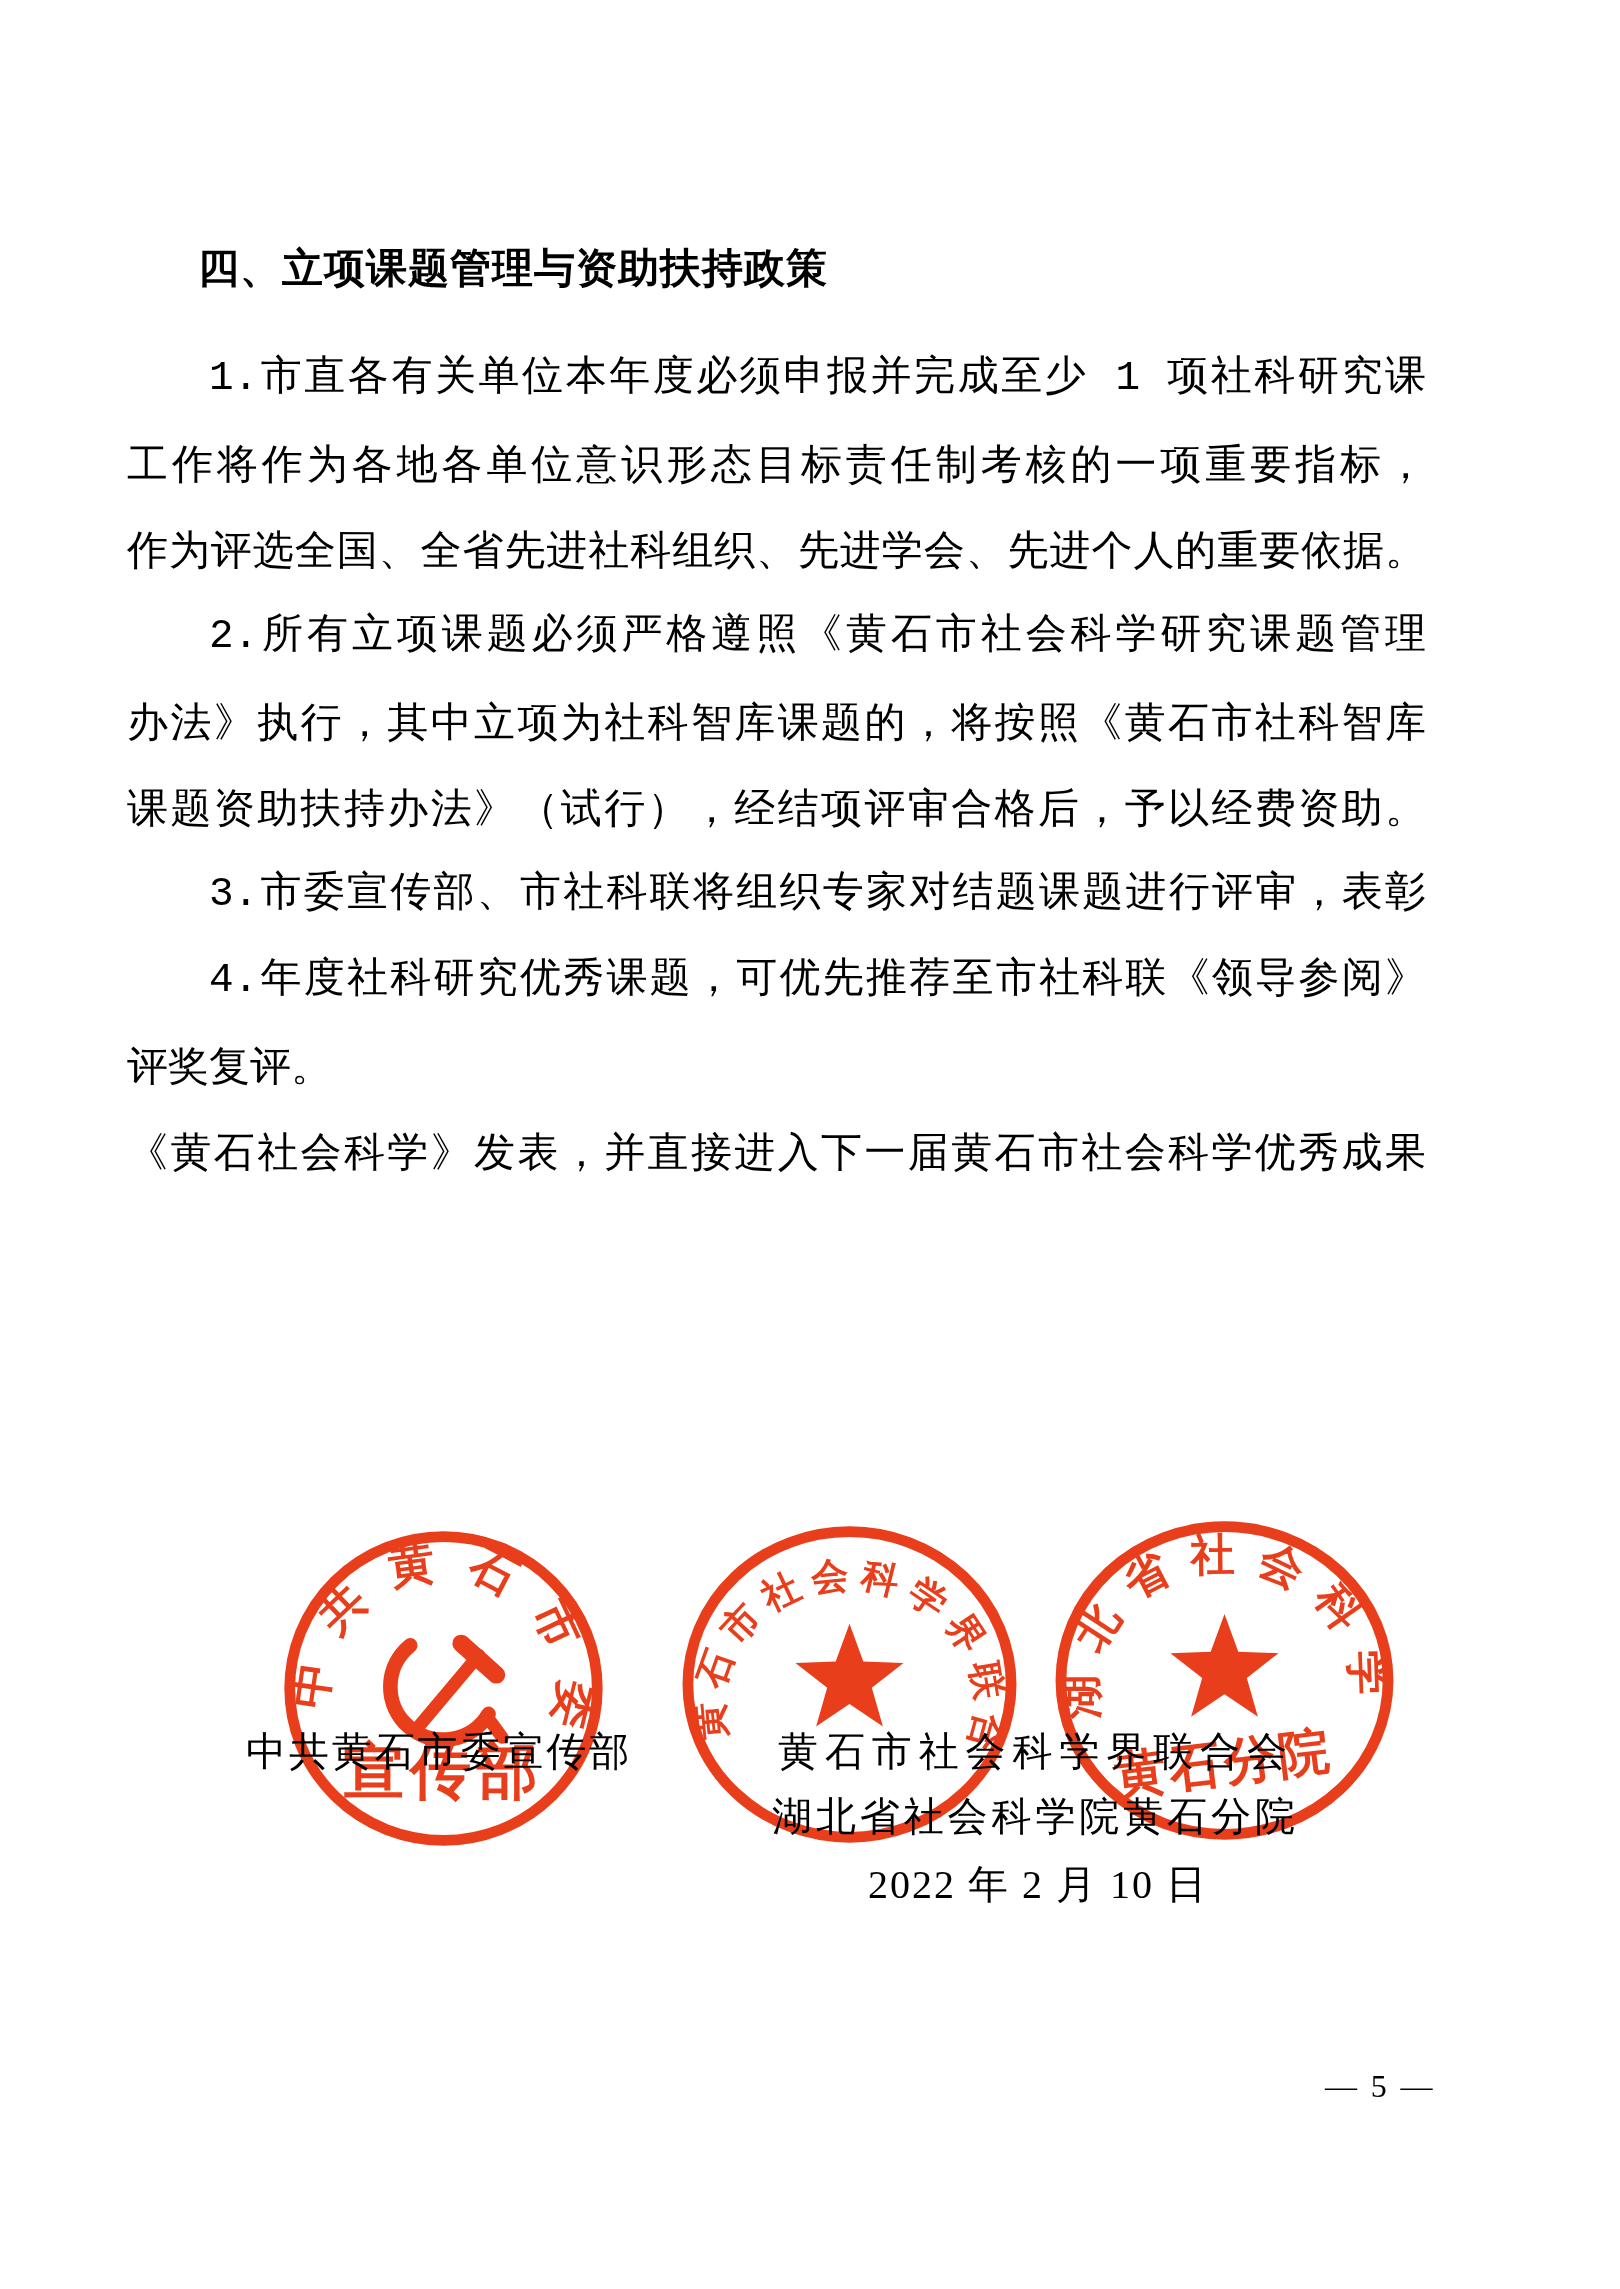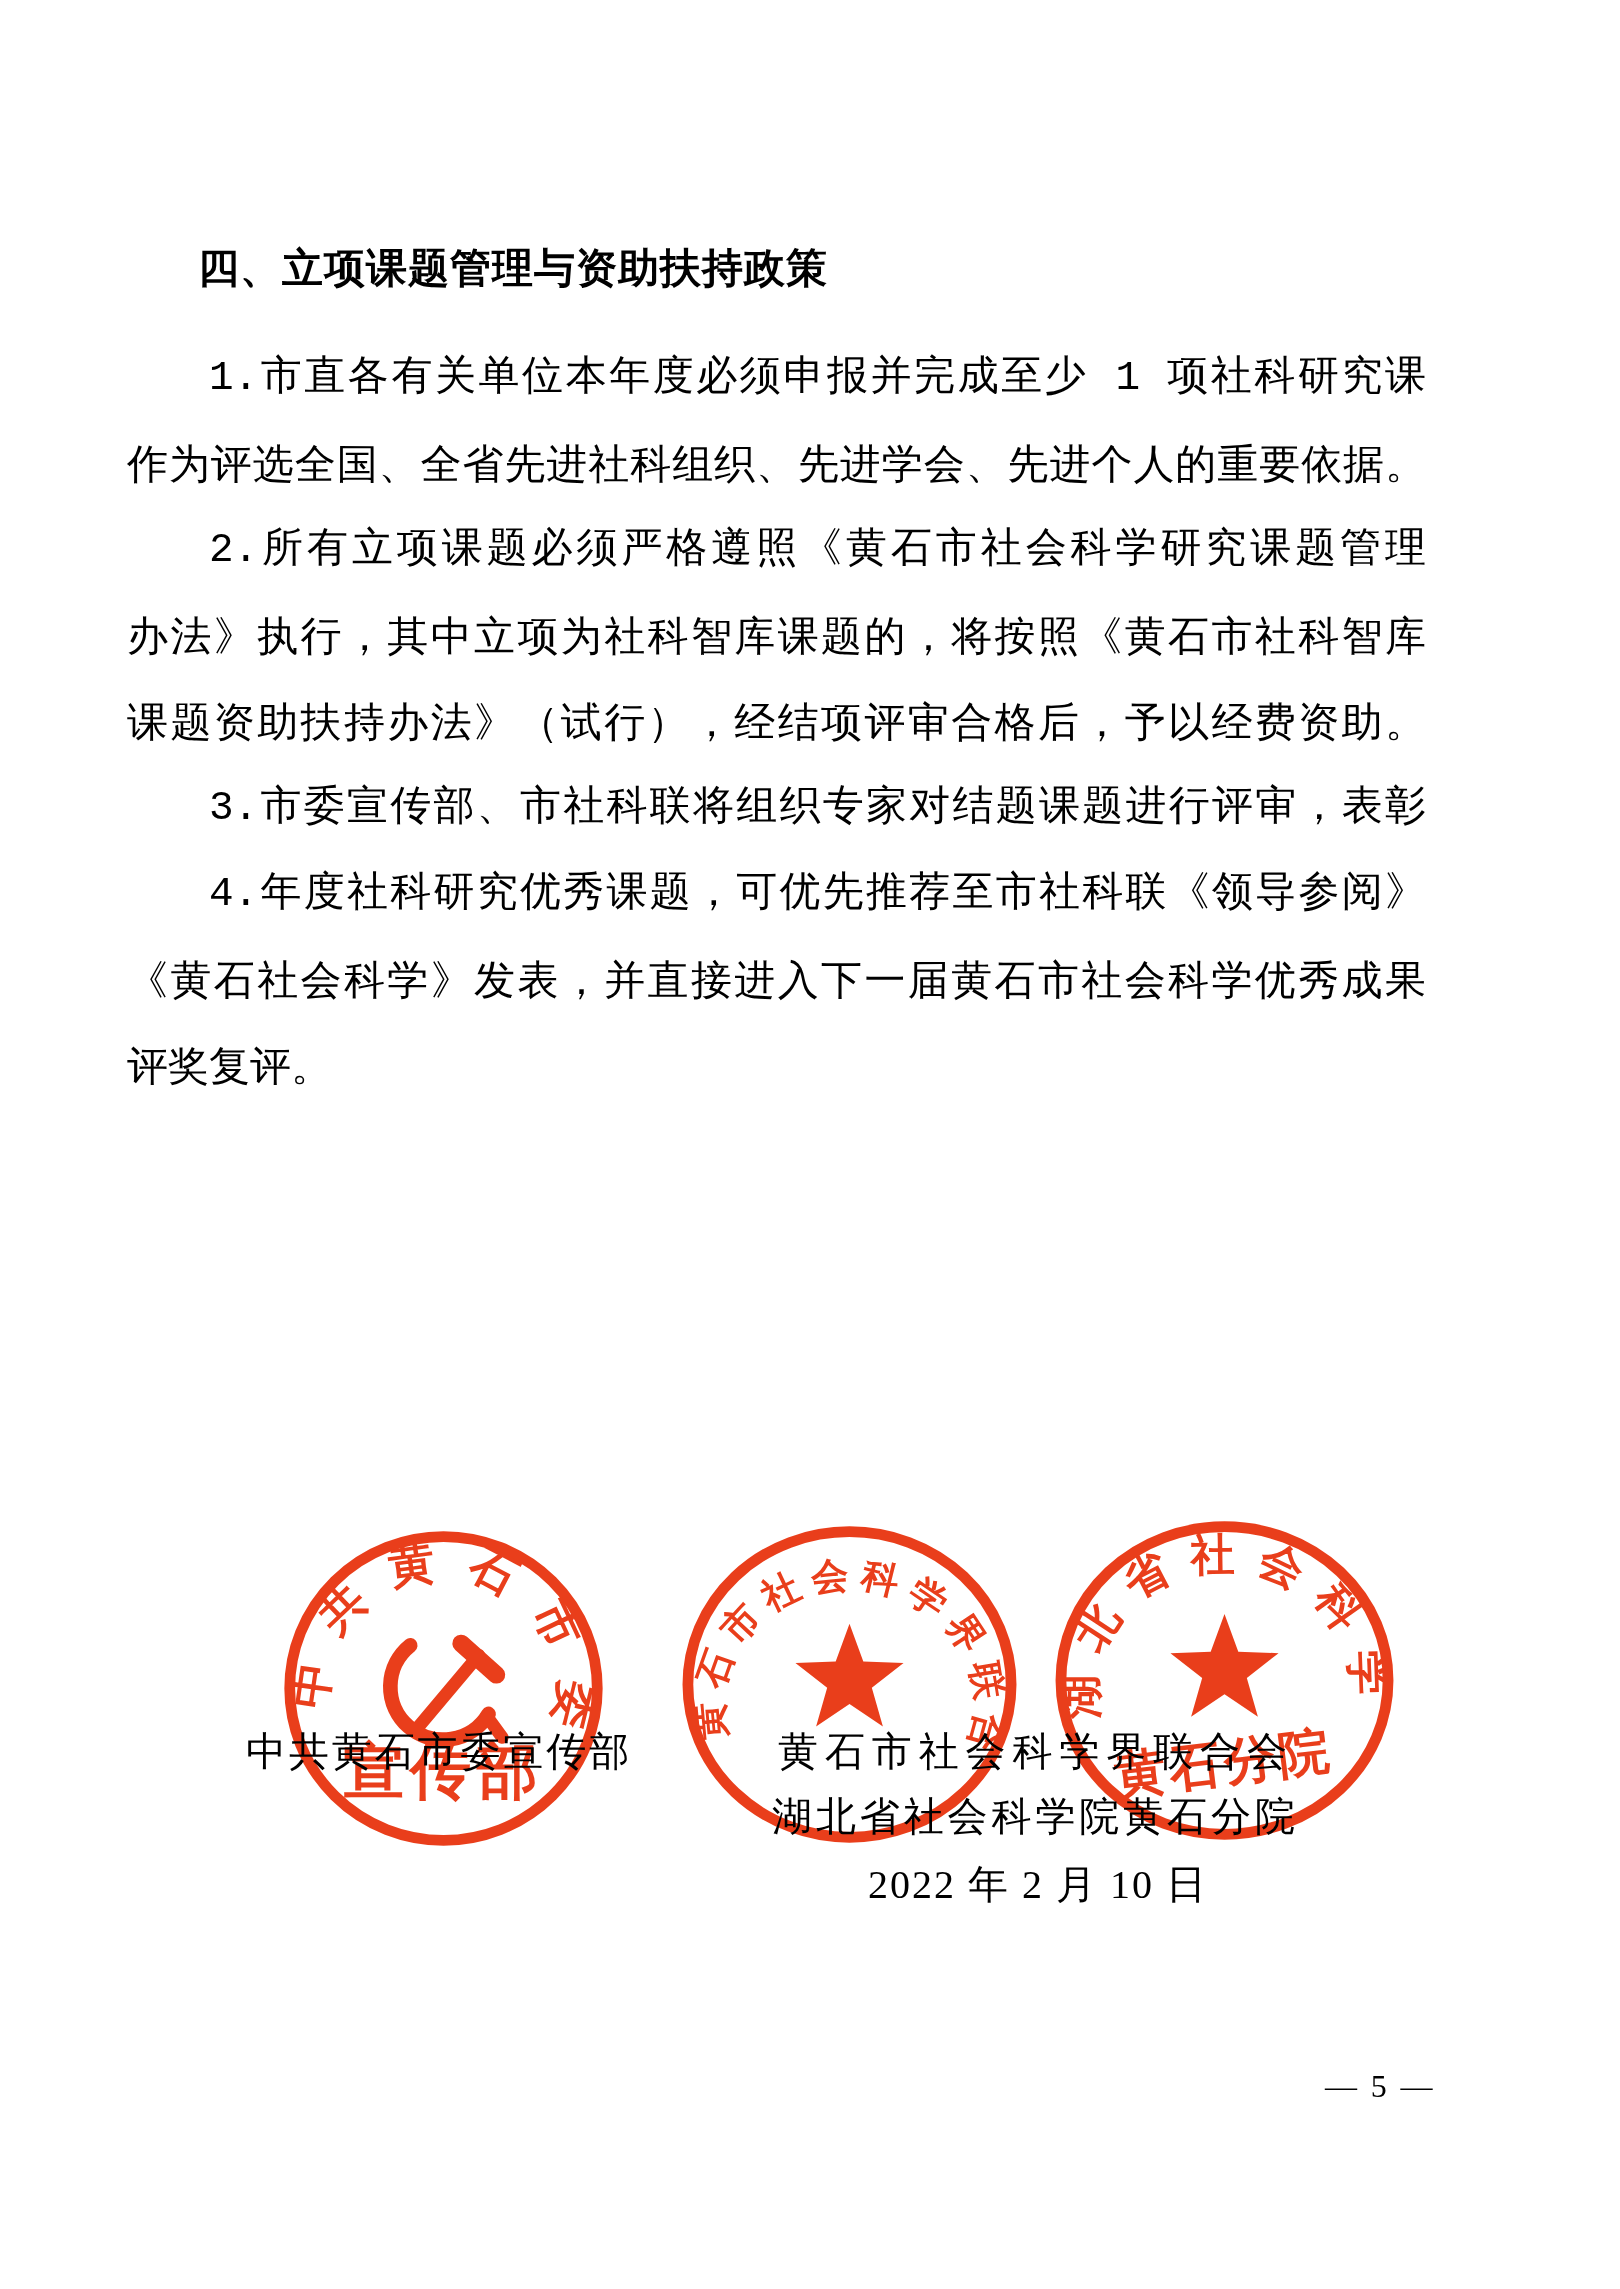--- a/index.html
+++ b/index.html
@@ -49,28 +49,29 @@
 </style>
 </head>
 <body>
 
 <div class="page">
 
   <div class="heading">四、立项课题管理与资助扶持政策</div>
 
   <div class="bodytext">
     <div class="line j indent">1.市直各有关单位本年度必须申报并完成至少 1 项社科研究课</div>
+    <div class="line j">工作将作为各地各单位意识形态目标责任制考核的一项重要指标，</div>
     <div class="line j">作为评选全国、全省先进社科组织、先进学会、先进个人的重要依据。</div>
     <div class="line j indent">2.所有立项课题必须严格遵照《黄石市社会科学研究课题管理</div>
     <div class="line j">办法》执行，其中立项为社科智库课题的，将按照《黄石市社科智库</div>
     <div class="line j">课题资助扶持办法》（试行），经结项评审合格后，予以经费资助。</div>
     <div class="line j indent">3.市委宣传部、市社科联将组织专家对结题课题进行评审，表彰</div>
     <div class="line j indent">4.年度社科研究优秀课题，可优先推荐至市社科联《领导参阅》</div>
+    <div class="line">评奖复评。</div>
     <div class="line j">《黄石社会科学》发表，并直接进入下一届黄石市社会科学优秀成果</div>
-    <div class="line">评奖复评。</div>
   </div>
 
   <div class="seal seal-1">
     <svg width="353" height="333" viewBox="0 0 360 340">
       <ellipse cx="180" cy="170" rx="157" ry="155" fill="none" stroke="#e8330d" stroke-width="11"></ellipse>
       <path id="s1arc" d="M 66 200 A 118 114 0 1 1 294 200" fill="none"></path>
       <text class="ring-text" font-size="47" fill="#e8330d" letter-spacing="28">
         <textPath href="#s1arc" startOffset="8">中共黄石市委</textPath>
       </text>
       <g stroke="#e8330d" fill="none" stroke-linecap="round">

